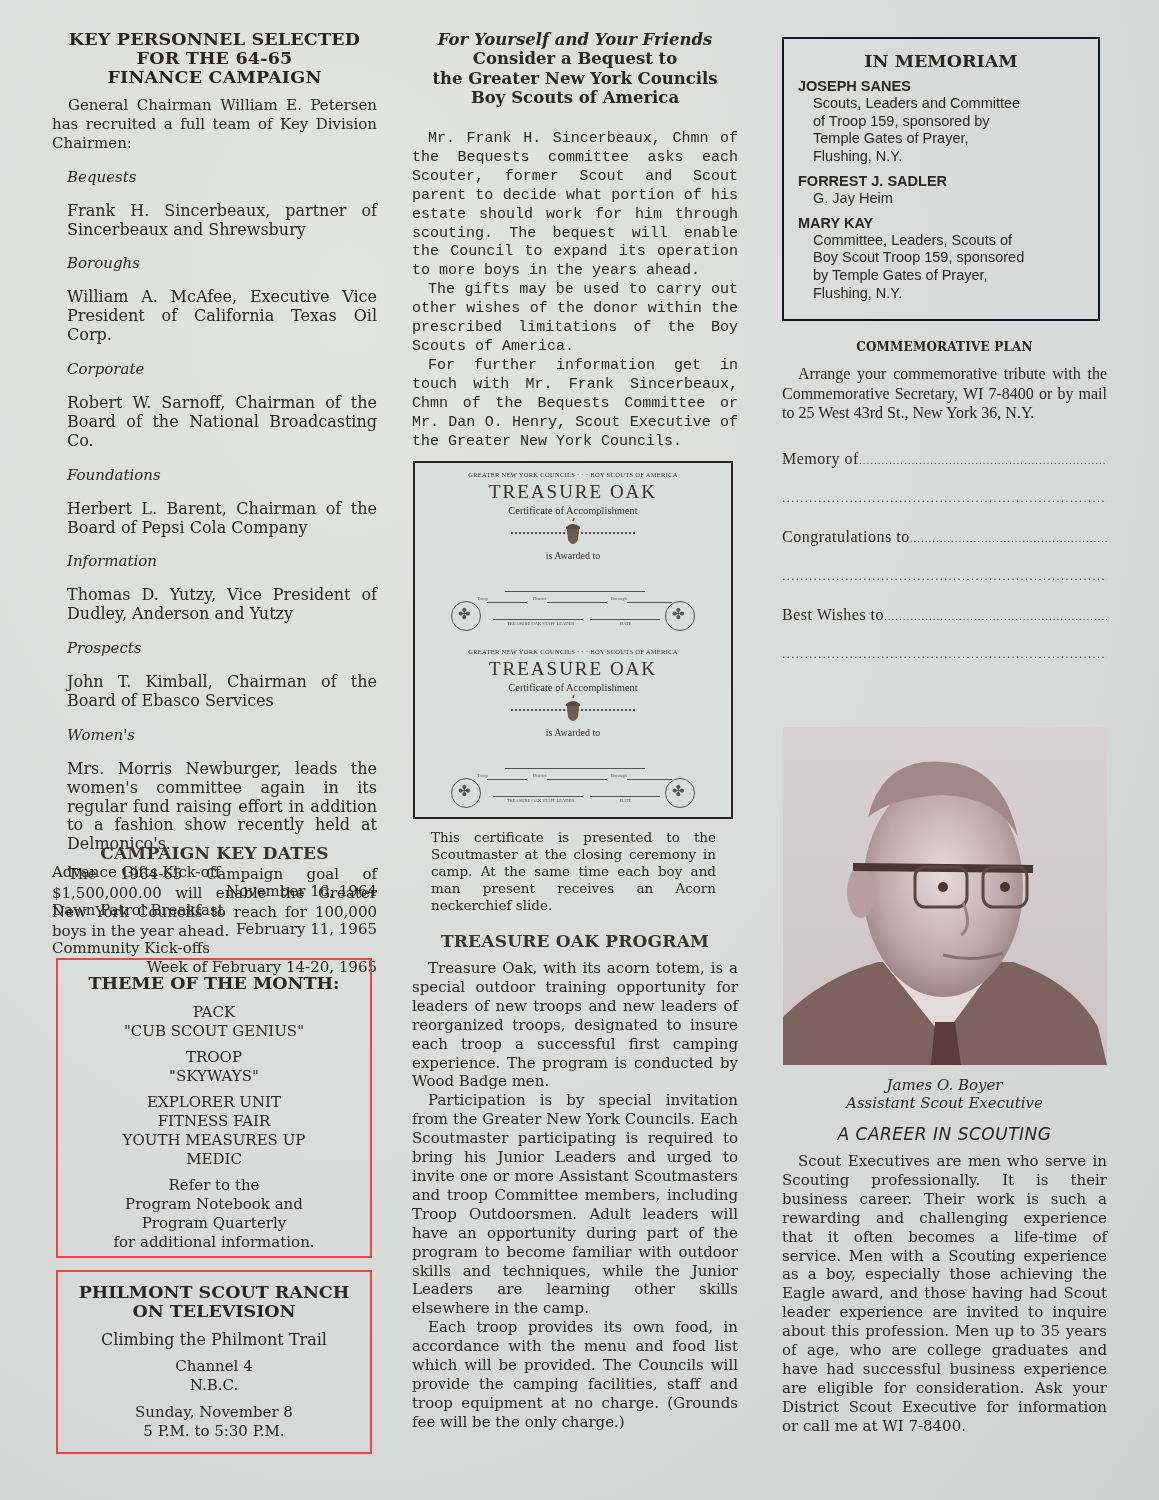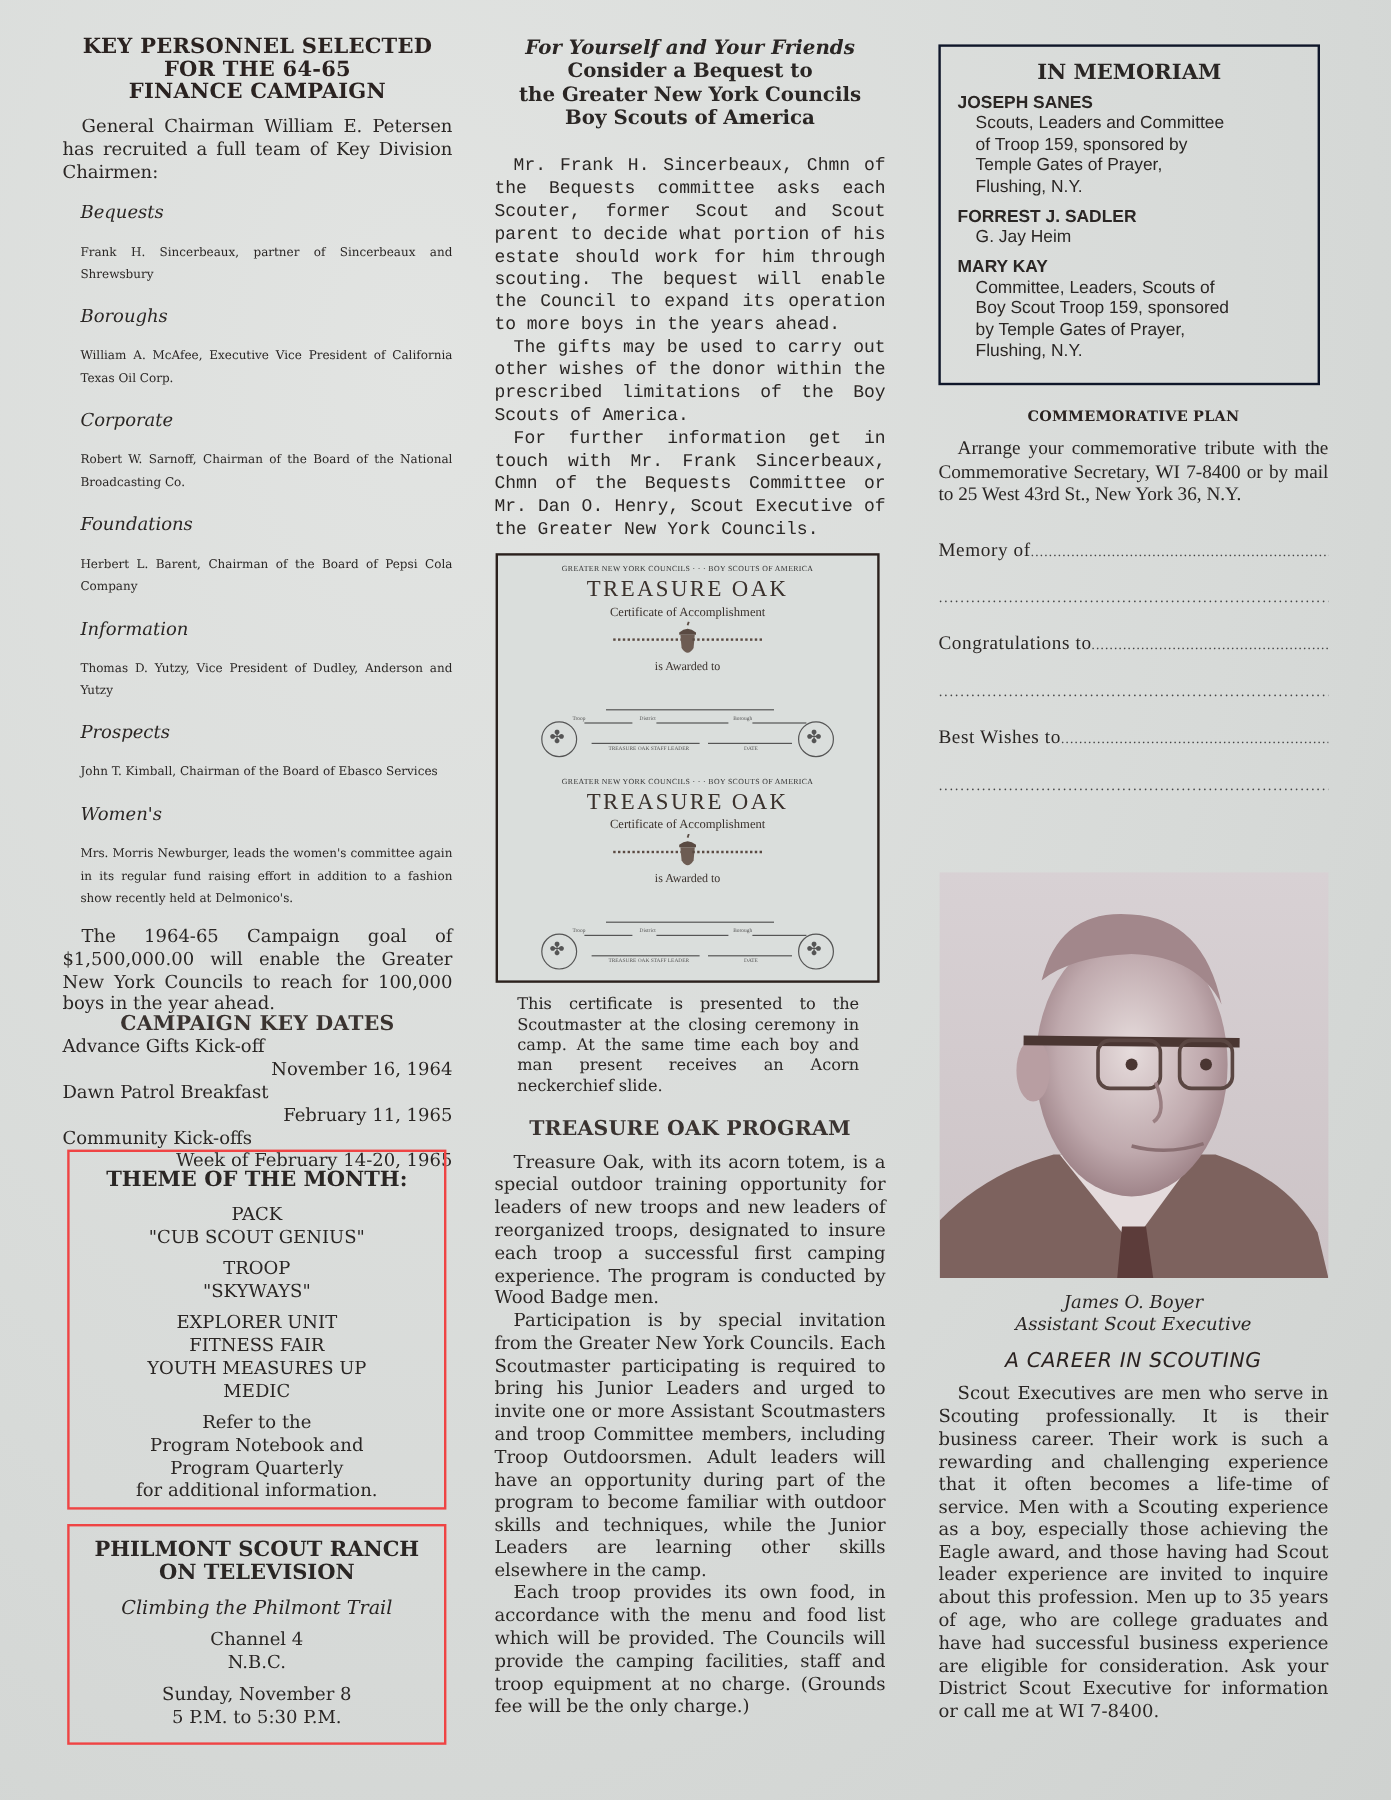--- a/index.html
+++ b/index.html
@@ -13,21 +13,21 @@
   }
   .col { position: absolute; top: 0; }
   .col1 { left: 52px; width: 325px; }
   .col2 { left: 412px; width: 326px; }
   .col3 { left: 782px; width: 330px; }
 
   h2.sec { font-weight: bold; text-align: center; font-size: 17.5px; line-height: 19px; margin: 0; letter-spacing: 0.2px; color: #2a2220; }
   .body-text { font-size: 15px; line-height: 18.9px; text-align: justify; margin: 0; }
   .indent { text-indent: 16px; }
   .cat { font-style: italic; font-size: 15px; line-height: 18.9px; margin: 15px; }
-  .entry { font-size: 10px; line-height: 18.9px; margin: 0 0 0 15px; text-align: justify; }
+  .entry { font-size: 16px; line-height: 18.9px; margin: 0 0 0 15px; text-align: justify; }
 
   .date-row .label { font-size: 15px; line-height: 18.9px; }
   .date-row .value { font-size: 15px; line-height: 18.9px; text-align: right; }
 
   .box { border: 2px solid #ef4444; position: absolute; }
   .box-center { text-align: center; font-size: 15px; line-height: 19px; }
 
   .mem-box { position: absolute; left: 782px; top: 37px; width: 318px; height: 284px; border: 2px solid #0f172a; box-sizing: border-box; padding: 10px 14px; }
   .mem-name { font-family: "Liberation Sans", "DejaVu Sans", sans-serif; font-weight: bold; font-size: 14.5px; line-height: 18px; margin-top: 6px; }
   .mem-text { font-family: "Liberation Sans", "DejaVu Sans", sans-serif; font-size: 14.5px; line-height: 17.7px; margin-left: 15px; }
@@ -131,21 +131,21 @@
     <div data-interactable="false">Program Notebook and</div>
     <div data-interactable="false">Program Quarterly</div>
     <div data-interactable="false">for additional information.</div>
   </div>
 
   <div class="box box-center" style="left:4px; top:1270px; width:312px; height:180px;" data-interactable="false">
     <div style="font-weight:bold; font-size:17.5px; line-height:19px; margin-top:11px;" data-interactable="false">
       <span data-interactable="false">PHILMONT SCOUT RANCH</span><br>
       <span data-interactable="false">ON TELEVISION</span>
     </div>
-    <div style="font-style:italic; font-size:16px; margin-top:9px;" data-interactable="false">Climbing the Philmont Trail</div>
+    <div style="font-size:16px; margin-top:9px;" data-interactable="false">Climbing the Philmont Trail</div>
     <div style="margin-top:8px;" data-interactable="false">Channel 4</div>
     <div data-interactable="false">N.B.C.</div>
     <div style="margin-top:8px;" data-interactable="false">Sunday, November 8</div>
     <div data-interactable="false">5 P.M. to 5:30 P.M.</div>
   </div>
 </div>
 
 <div class="col col2" data-interactable="false">
   <div style="position:absolute; top:30px; width:326px; text-align:center;" data-interactable="false">
     <div style="font-weight:bold; font-style:italic; font-size:16.5px; line-height:19px;" data-interactable="false">For Yourself and Your Friends</div>

